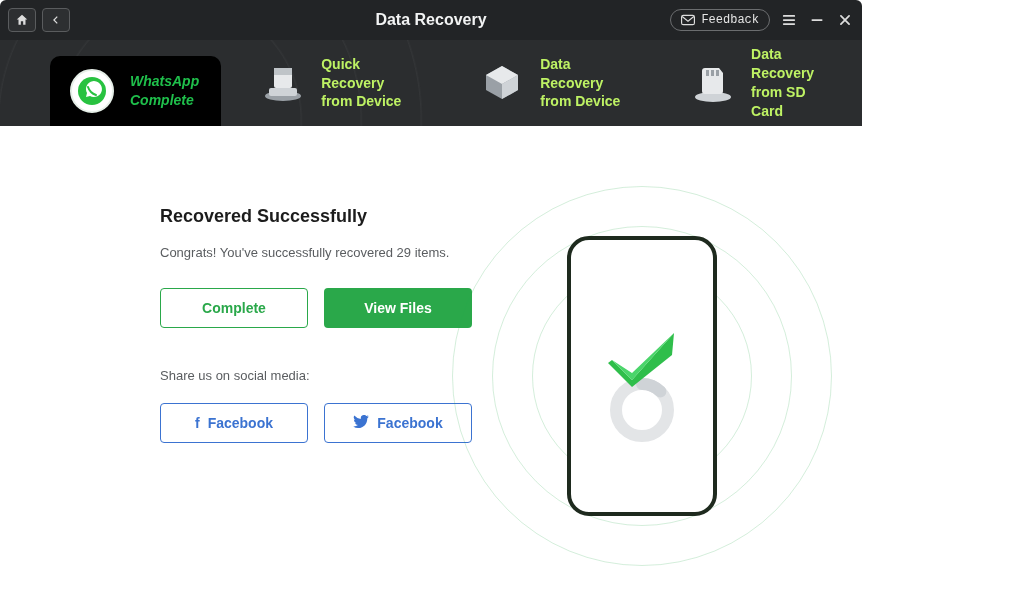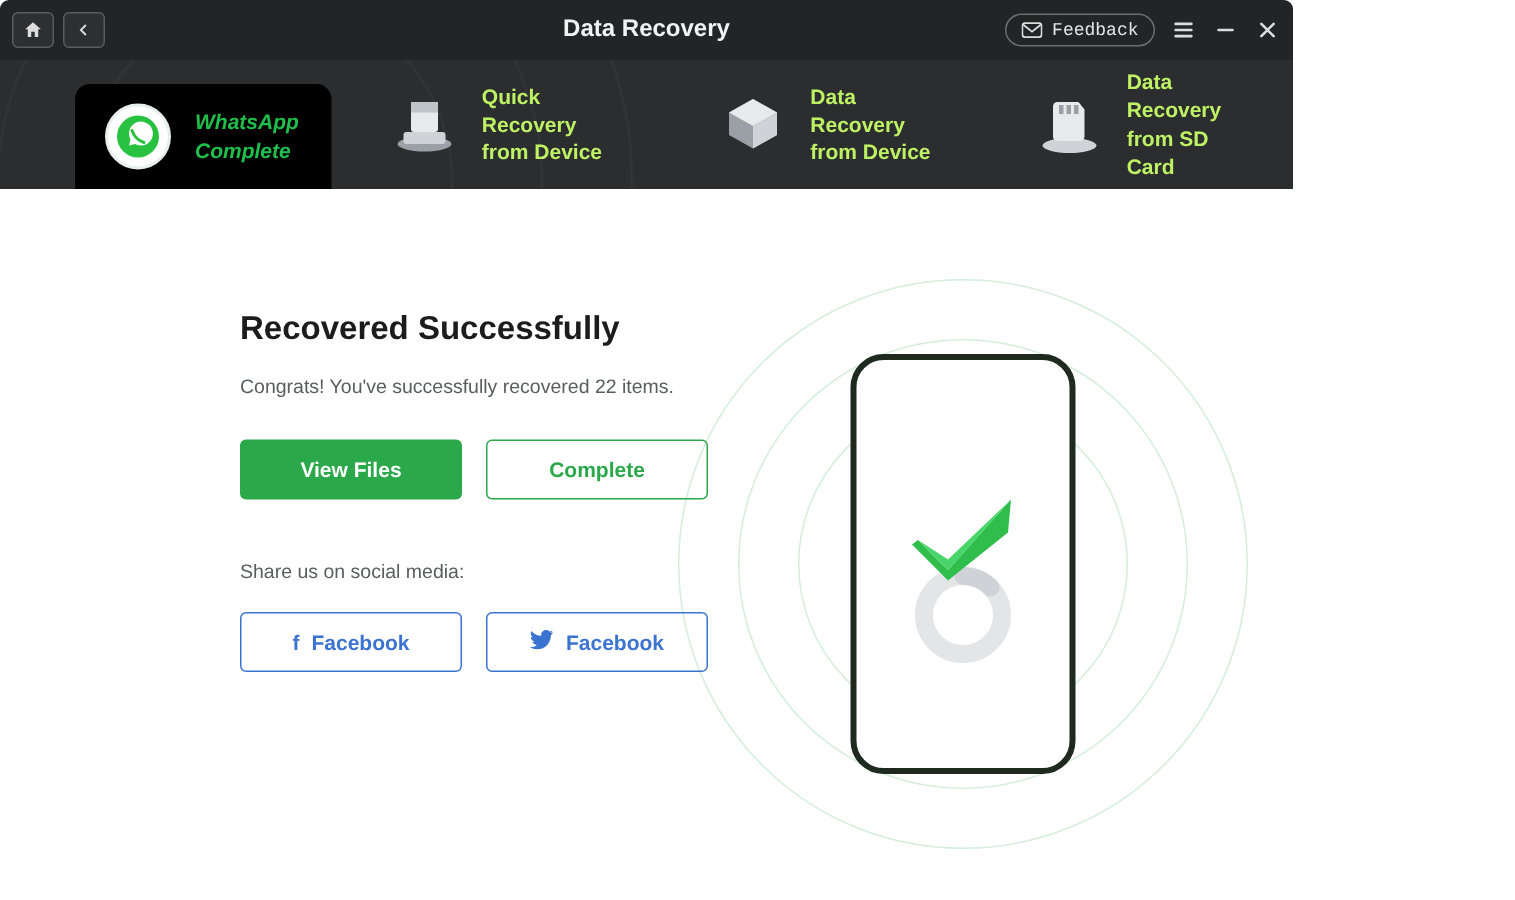--- a/index.html
+++ b/index.html
@@ -95,21 +95,21 @@
     font-style:italic;
   }
   .tab.active .tab-text { color:#1fbf4b; }
 
   
   .main {
     flex:1; background:#fff; position:relative;
     padding: 80px 0 0 160px;
   }
   .result-title {
-    font-size: 22px; font-weight: 800; color:#1c1c1c;
+    font-size: 18px; font-weight: 800; color:#1c1c1c;
   }
   .result-sub {
     margin-top:18px; font-size:13px; color:#5a5d60;
   }
   .btn-row { margin-top:28px; display:flex; gap:16px; }
   .btn {
     width:148px; height:40px; border-radius:4px;
     display:flex; align-items:center; justify-content:center;
     font-size:14px; font-weight:700; cursor:pointer;
   }
@@ -253,25 +253,25 @@
       </div>
       <div class="tab-text">
         <div>Data Recovery</div>
         <div>from SD Card</div>
       </div>
     </div>
   </div>
 
   <div class="main">
     <div class="result-title">Recovered Successfully</div>
-    <div class="result-sub">Congrats! You've successfully recovered 22 items.</div>
+    <div class="result-sub">Congrats! You've successfully recovered 29 items.</div>
 
     <div class="btn-row">
+      <div class="btn btn-outline-green">Complete</div>
       <div class="btn btn-primary">View Files</div>
-      <div class="btn btn-outline-green">Complete</div>
     </div>
 
     <div class="share-label">Share us on social media:</div>
 
     <div class="share-row">
       <div class="btn btn-outline-blue">
         <span class="ic">f</span>
         <span>Facebook</span>
       </div>
       <div class="btn btn-outline-blue">

